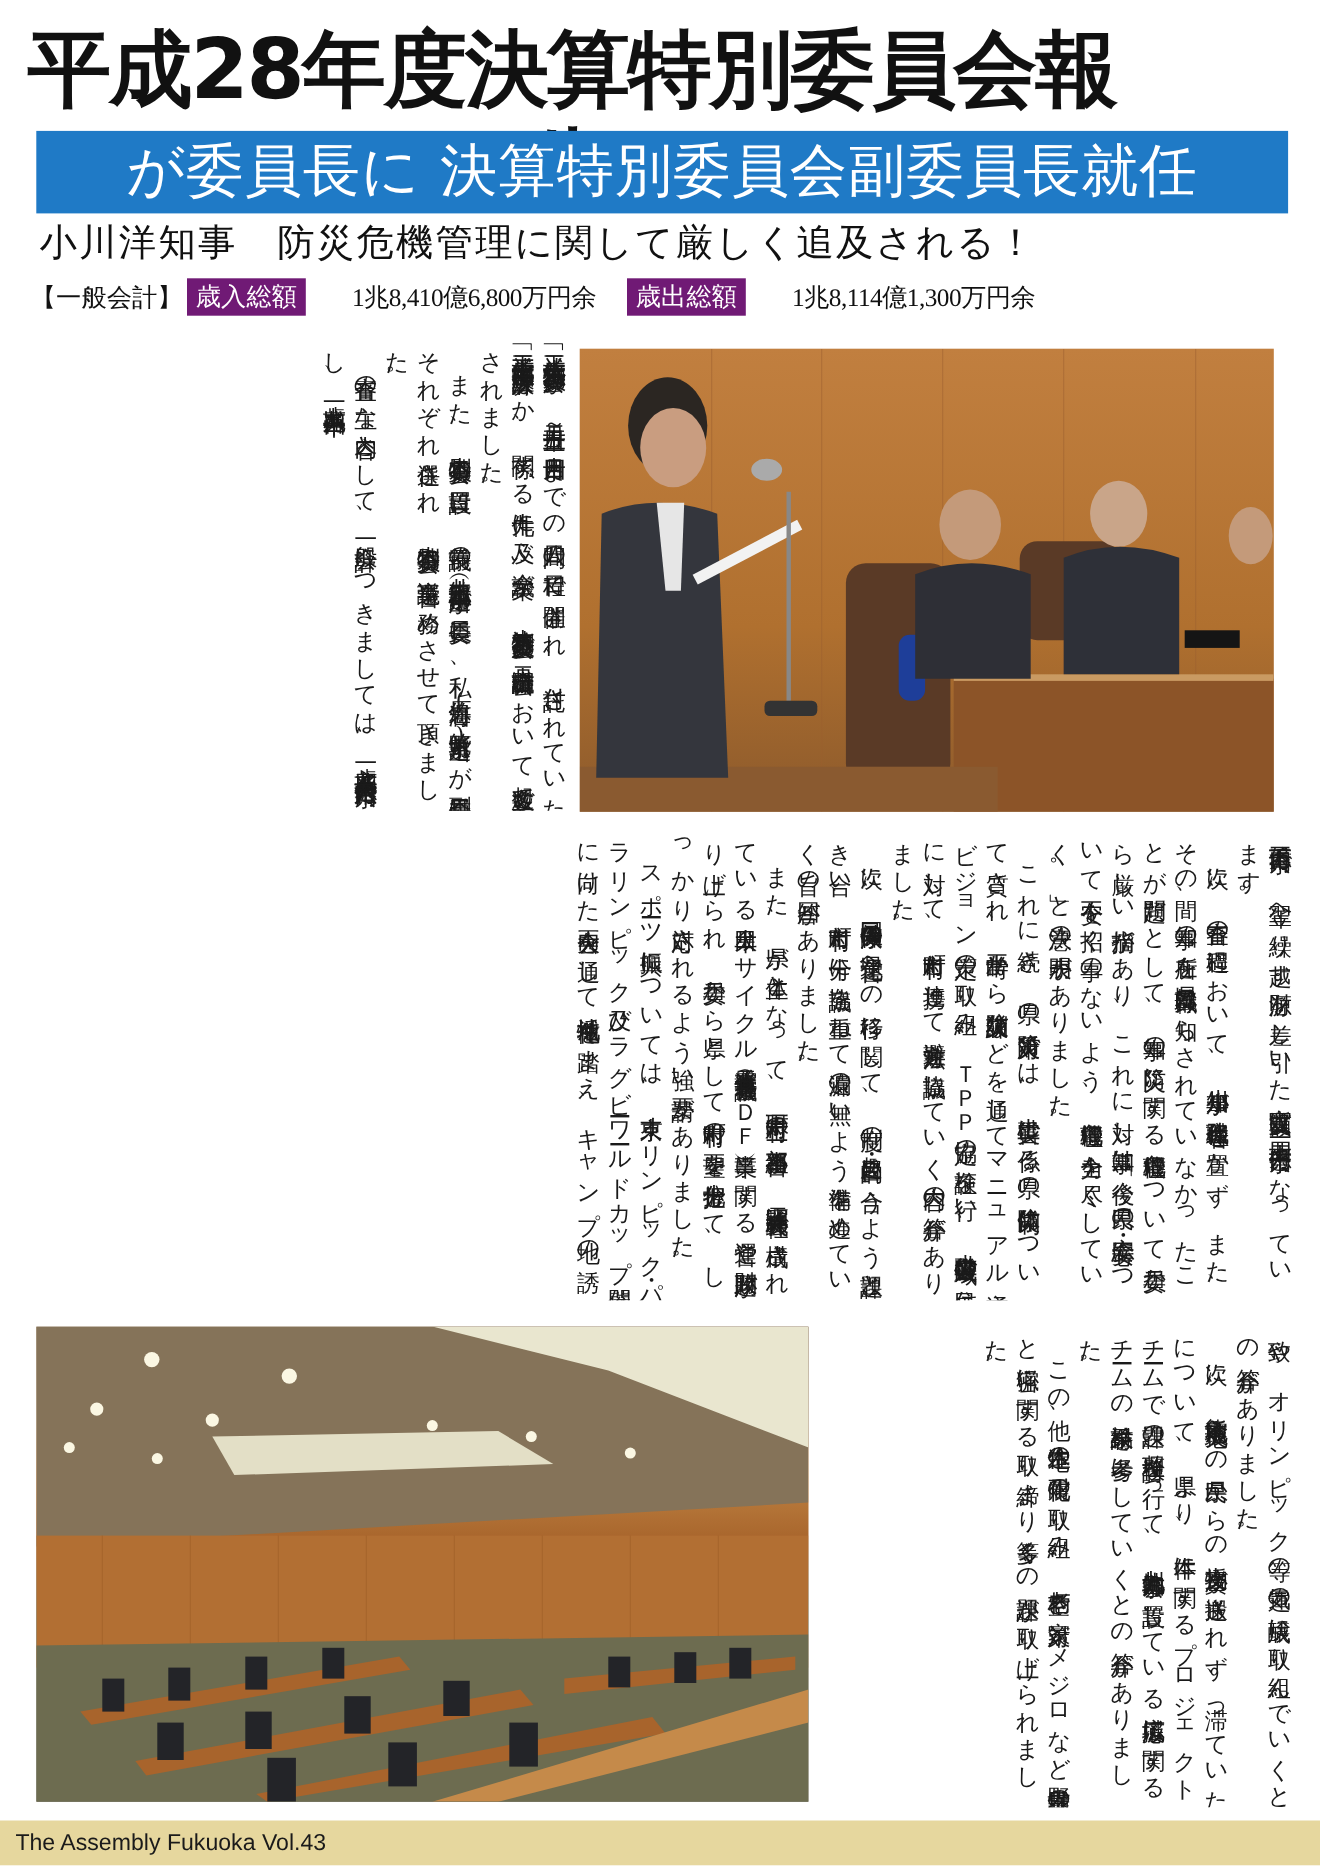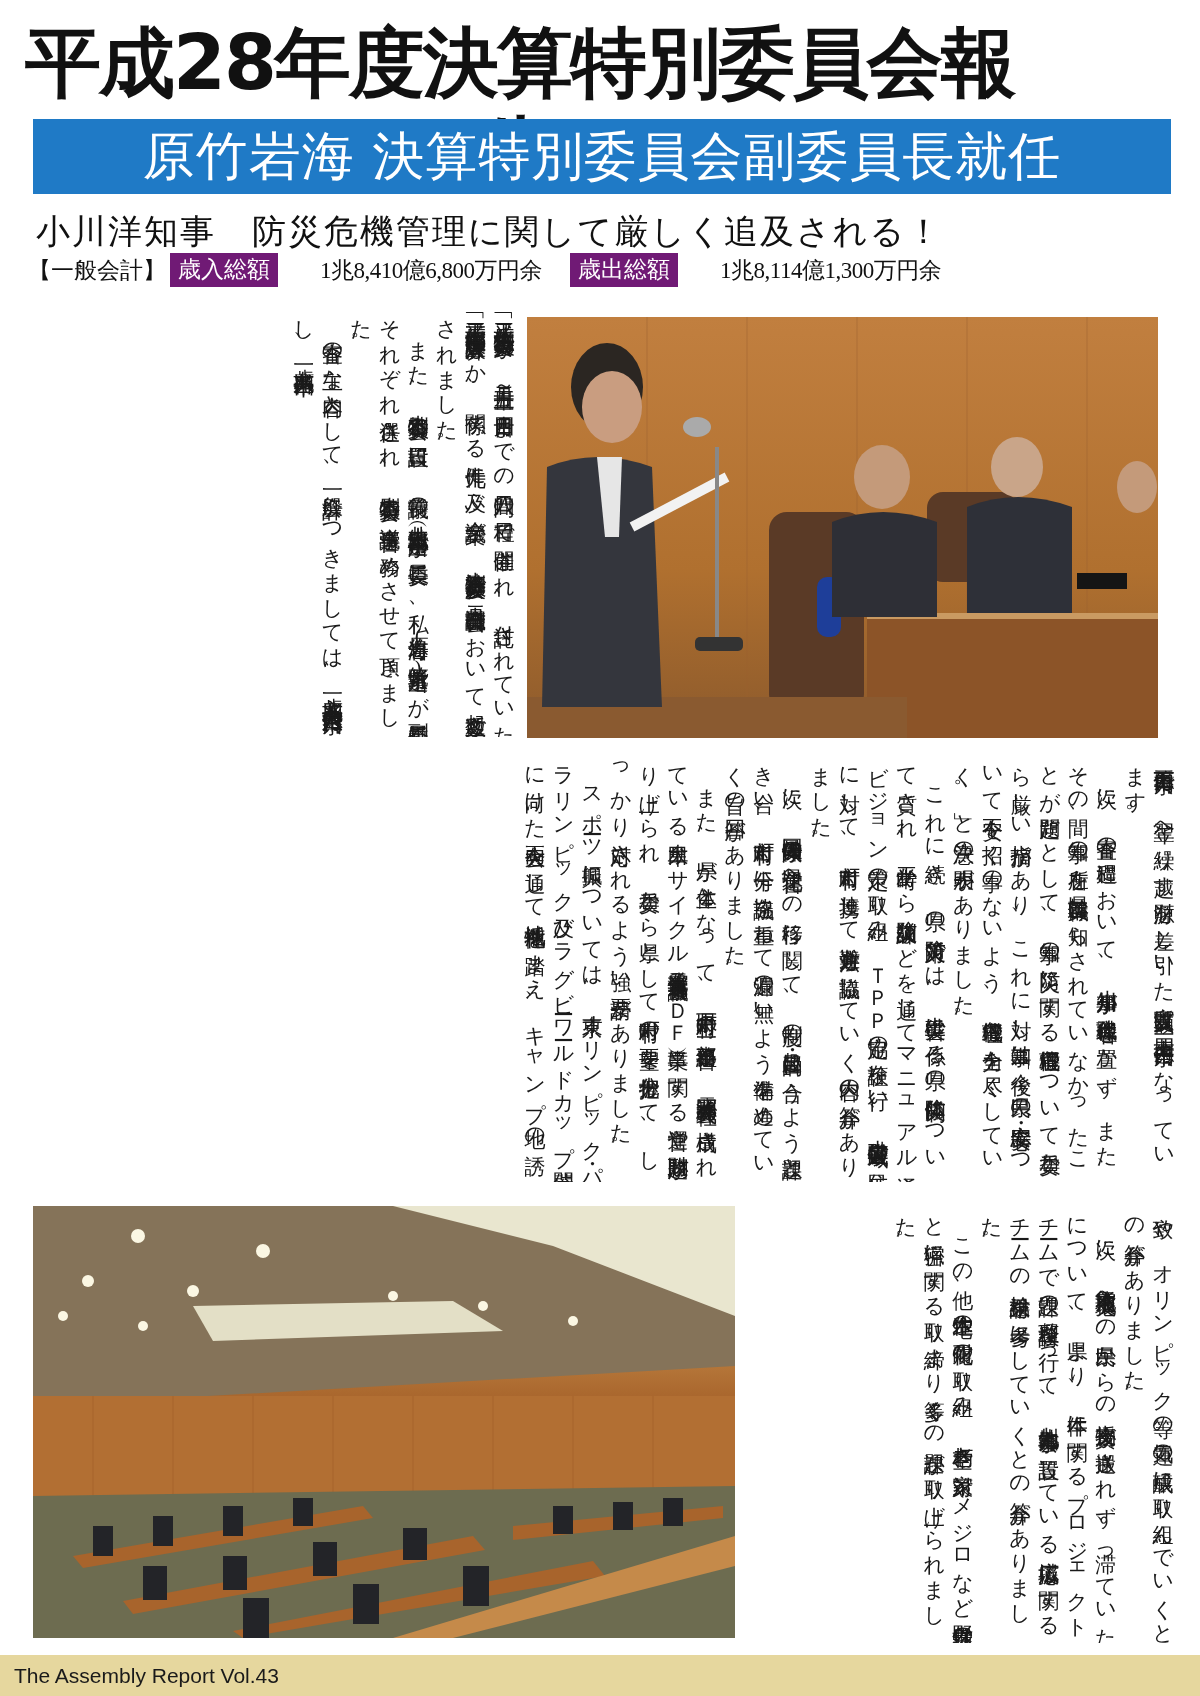--- a/index.html
+++ b/index.html
@@ -11,22 +11,22 @@
     text-align: center; font-family: "DejaVu Sans", "Liberation Sans", sans-serif;
     font-weight: bold; font-size: 76px; line-height: 90px; letter-spacing: -2px; color: #111;
   }
   .banner {
     position: absolute; left: 33px; top: 119px; width: 1138px; height: 75px;
     background: #1f7ac6; color: #ffffff; text-align: center;
     font-family: "DejaVu Serif", "Liberation Serif", serif; font-size: 52px; line-height: 75px;
     letter-spacing: 1px;
   }
   .subtitle {
-    position: absolute; left: 36px; top: 212px; height: 44px;
-    font-family: Liberation Mono, monospace; font-size: 34px; line-height: 44px; color: #111;
+    position: absolute; left: 36px; top: 200px; height: 44px;
+    font-family: Liberation Serif, serif; font-size: 34px; line-height: 44px; color: #111;
     letter-spacing: 2px;
   }
   .budget {
     position: absolute; left: 28px; top: 253px; height: 34px; display: flex; align-items: center;
     font-family: Liberation Serif, serif; font-size: 23px; color: #111;
   }
   .budget .lbl { background: #701a75; color: #fff; padding: 2px 8px; margin: 0 10px 0 4px; font-size: 23px; line-height: 30px; }
   .budget .amt { margin-right: 24px; letter-spacing: -0.5px; margin-left: 32px; }
 
   .vtext {
@@ -52,21 +52,21 @@
     display: flex; align-items: center; justify-content: space-between; padding: 0 22px 0 14px;
   }
   .footer .left { font-family: "Liberation Serif", "DejaVu Serif", serif; font-weight: bold; font-size: 21px; color: #1a1a1a; }
   .footer .right { font-family: "Liberation Sans", "DejaVu Sans", sans-serif; font-size: 21px; color: #1a1a1a; }
 </style>
 </head>
 <body>
 
 <h1 class="title">平成28年度決算特別委員会報告</h1>
 
-<div class="banner">原竹岩海 決算特別委員会副委員長就任</div>
+<div class="banner">が委員長に 決算特別委員会副委員長就任</div>
 
 <div class="subtitle">小川洋知事　防災危機管理に関して厳しく追及される！</div>
 
 <div class="budget">
   <span>【一般会計】</span>
   <span class="lbl">歳入総額</span>
   <span class="amt">1兆8,410億6,800万円余</span>
   <span class="lbl">歳出総額</span>
   <span class="amt">1兆8,114億1,300万円余</span>
 </div>
@@ -185,14 +185,14 @@
   </svg>
 </div>
 
 <div class="vtext block-br">
   <p class="noind">致や、オリンピック等の気運の醸成に取り組んでいくとの答弁がありました。</p>
   <p>次に、熊本地震被災地への県民からの支援物資が搬送されず、滞っていた問題について、県より、本件に関するプロジェクトチームで課題の整理検討を行って、九州地方知事会に設置している広域応援に関する検証評価チームの検討結果を参考にしていくとの答弁がありました。</p>
   <p>この他、木造住宅の耐震化の取り組み、老朽空き家対策、メジロなど野鳥保護の推進と密猟に関する取り締まり等多くの課題が取り上げられました。</p>
 </div>
 
 <div class="footer">
-  <span class="right">The Assembly Report Vol.43</span>
+  <span class="right">The Assembly Fukuoka Vol.43</span>
 </div>
 
 </body></html>

